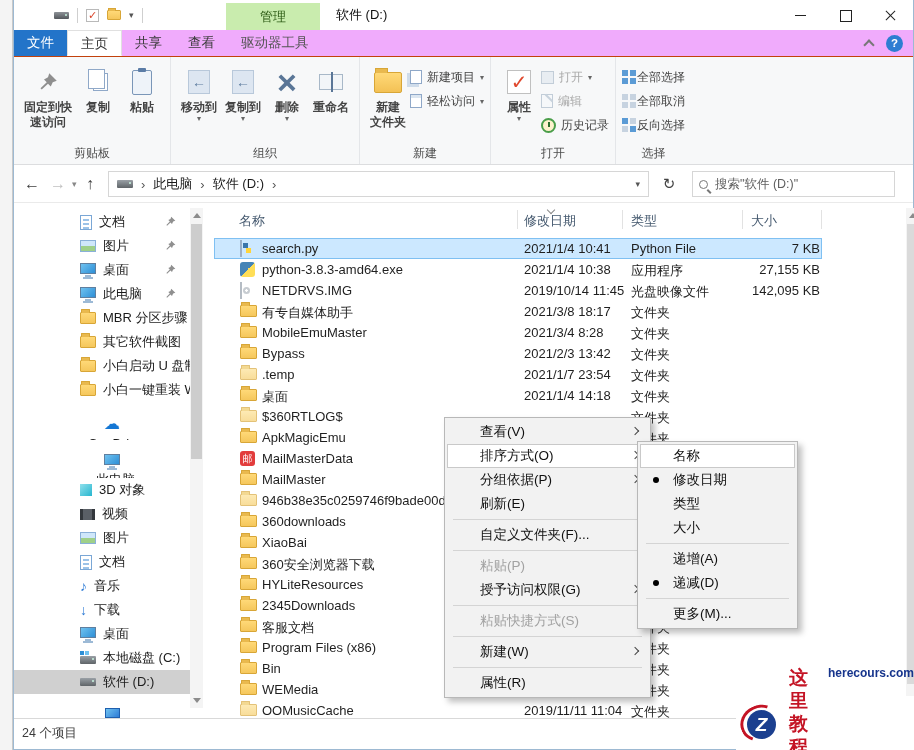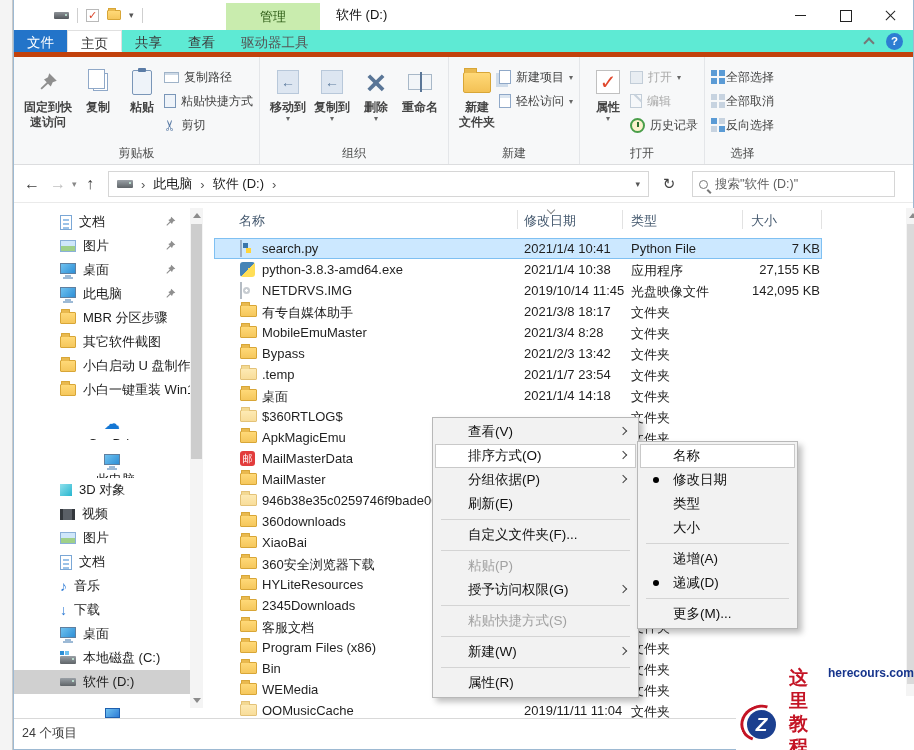--- a/index.html
+++ b/index.html
@@ -27,21 +27,21 @@
   .win-title { position:absolute; left:322px; top:0; line-height:30px; font-size:13px; color:#111; }
   .win-controls { position:absolute; right:0; top:0; display:flex; height:30px; }
   .wc { width:45px; height:30px; position:relative; }
   .wc-min::before { content:""; position:absolute; left:17px; top:15px; width:11px; height:1px; background:#222; }
   .wc-max::before { content:""; position:absolute; left:17px; top:10px; width:10px; height:10px; border:1px solid #222; }
   .wc-close::before, .wc-close::after { content:""; position:absolute; left:16px; top:15px; width:13px; height:1px; background:#222; }
   .wc-close::before { transform:rotate(45deg); }
   .wc-close::after { transform:rotate(-45deg); }
 
   
-  .tabsrow { position:relative; height:27px; background:#5eead4; border-bottom:5px solid #c2410c; display:flex; }
+  .tabsrow { position:relative; height:27px; background:#f0abfc; border-bottom:1px solid #c2410c; display:flex; }
   .tab { padding:0 13px; line-height:26px; font-size:13.5px; color:#3a3a3a; }
   .tab-file { background:#2374c9; color:#fff; }
   .tab.active { background:#fff; border:1px solid #e0e0e0; border-bottom:1px solid #fff; position:relative; top:0; z-index:2; }
   .tab-drive { color:#555; }
   .ribbon-right { margin-left:auto; display:flex; align-items:center; gap:13px; padding-right:10px; }
   .collapse-chevron { width:8px; height:8px; border-top:2px solid #777; border-right:2px solid #777; transform:rotate(-45deg); margin-top:4px; }
   .help-btn { width:17px; height:17px; border-radius:50%; background:#2d7dd2; color:#fff; font-size:11.5px; font-weight:bold; text-align:center; line-height:17px; }
 
   
   .ribbon { position:relative; height:108px; background:#f7f8f9; border-bottom:1px solid #dcdddf; display:flex; }
@@ -101,21 +101,21 @@
   .search-box { position:absolute; left:678px; top:6px; width:203px; height:26px; border:1px solid #d6d6d6; background:#fff; display:flex; align-items:center; padding:0 6px; }
   .search-glyph { position:relative; width:9px; height:9px; border:1.5px solid #777; border-radius:50%; margin-right:7px; flex:none; }
   .search-glyph::after { content:""; position:absolute; left:8px; top:8px; width:5px; height:1.5px; background:#777; transform:rotate(45deg); transform-origin:0 0; }
   .search-input { border:none; outline:none; width:100%; font-size:12.5px; color:#333; font-family:inherit; }
   .search-input::placeholder { color:#5f5f5f; opacity:1; }
 
   
   .sidebar { position:absolute; left:0; top:206px; width:176px; height:512px; overflow:hidden; padding-top:4px; }
   .side-item { position:relative; height:24px; line-height:24px; font-size:13px; color:#1b1b1b; white-space:nowrap; display:flex; align-items:center; }
   .side-item.lvl1 { padding-left:27px; }
-  .side-item.lvl2 { padding-left:46px; }
+  .side-item.lvl2 { padding-left:66px; }
   .side-item.gap-top { margin-top:14px;flex-direction:column; }
   .side-item.selected { background:#d0d0d0; }
   .s-icon { display:inline-block; margin-right:7px; flex:none; }
   .s-label { overflow:hidden; }
   .pin-glyph { position:absolute; right:14px; top:6px; display:none; }
   .side-item.pinned .pin-glyph { display:block; }
 
   .icon-doc { width:12px; height:15px; background:#fff; border:1px solid #7aa7d6; position:relative; }
   .icon-doc::before { content:""; position:absolute; left:2px; top:3px; width:6px; height:2px; background:#9cc3e8; box-shadow:0 4px 0 #9cc3e8, 0 8px 0 #9cc3e8; }
   .icon-pic { width:16px; height:12px; border:1px solid #8ab0d8; background:linear-gradient(#cfe7fa 55%, #9fd089 55%); }
@@ -172,21 +172,21 @@
   .icon-img { width:12px; height:15px; background:#f8f8f8; border:1px solid #b5bcc4; position:relative; }
   .icon-img::before { content:""; position:absolute; left:1.5px; top:3.5px; width:7px; height:7px; border-radius:50%; background:radial-gradient(circle,#fff 22%,#c7ccd1 30%); }
   .icon-mail { width:15px; height:15px; background:#e23c3c; border-radius:3px; color:#fff; font-size:10px; line-height:15px; text-align:center; }
   .icon-mail::before { content:"邮"; }
 
   
   .statusbar { position:absolute; left:0; top:718px; width:899px; height:30px; background:#fff; border-top:1px solid #d9d9d9; font-size:12.5px; color:#3c3c3c; line-height:29px; padding-left:8px; }
 
   
   .menu { position:absolute; background:#f2f2f2; border:1px solid #b8b8b8; box-shadow:4px 4px 6px rgba(0,0,0,.25); padding:2px; font-size:13.5px; color:#111; z-index:120; }
-  .ctx-menu { left:432px; top:417px; width:207px; }
+  .ctx-menu { left:444px; top:417px; width:207px; }
   .sub-menu { left:637px; top:441px; width:161px; z-index:130; }
   .menu-item { position:relative; height:24px; line-height:24px; padding:0 26px 0 33px; white-space:nowrap; }
   .menu-item.hover { background:#fff; box-shadow:inset 0 0 0 1px #c9c9c9; }
   .menu-item.disabled { color:#a2a2a2; }
   .menu-item.sep-after { margin-bottom:7px; }
   .menu-item.sep-after::after { content:""; position:absolute; left:6px; right:6px; bottom:-4px; border-top:1px solid #d4d4d4; }
   .mi-arrow { position:absolute; right:10px; top:8px; width:6px; height:6px; border-top:1.5px solid #444; border-right:1.5px solid #444; transform:rotate(45deg); visibility:hidden; }
   .menu-item.has-sub .mi-arrow { visibility:visible; }
   .bullet-dot { position:absolute; left:13px; top:9px; width:6px; height:6px; border-radius:50%; background:#000; visibility:hidden; }
   .menu-item.bullet .bullet-dot { visibility:visible; }
@@ -253,34 +253,20 @@
           <span class="bi">
               <span class="ri-copy"></span>
             </span>
           <span class="bl">复制</span>
         </div>
         <div class="rb-big">
           <span class="bi">
               <span class="ri-paste"></span>
             </span>
           <span class="bl">粘贴</span>
-        </div>
-        <div class="rb-small-col">
-          <div class="rb-small">
-              <span class="ri-copypath"></span>
-              <span>复制路径</span>
-            </div>
-          <div class="rb-small">
-              <span class="ri-pasteshort"></span>
-              <span>粘贴快捷方式</span>
-            </div>
-          <div class="rb-small">
-              <span class="ri-cut"></span>
-              <span>剪切</span>
-            </div>
         </div>
         <span class="rb-group-label">剪贴板</span>
       </div>
 
       <div class="rb-group">
         <div class="rb-big">
           <span class="bi">
               <span class="ri-move"></span>
             </span>
           <span class="bl">移动到</span>

